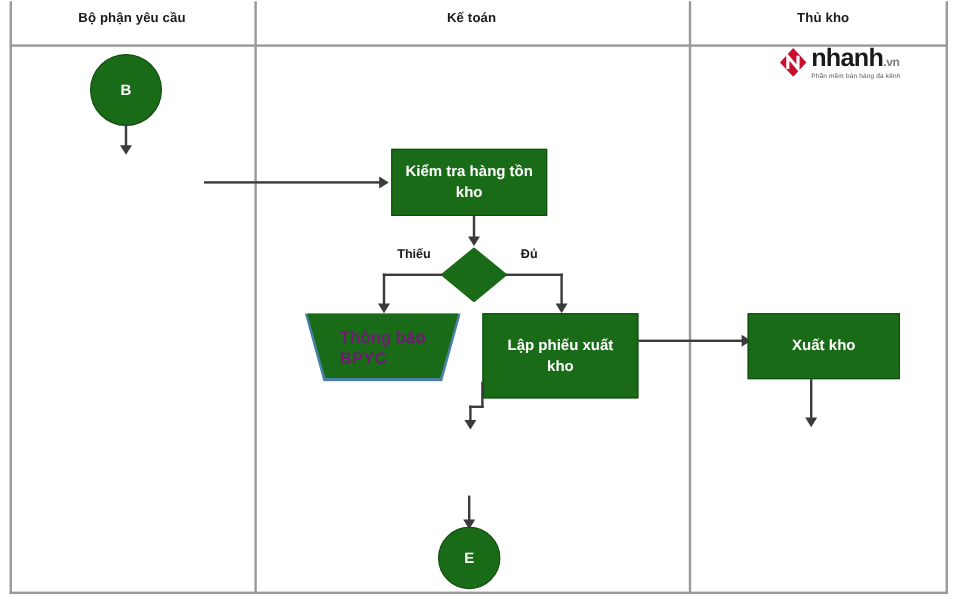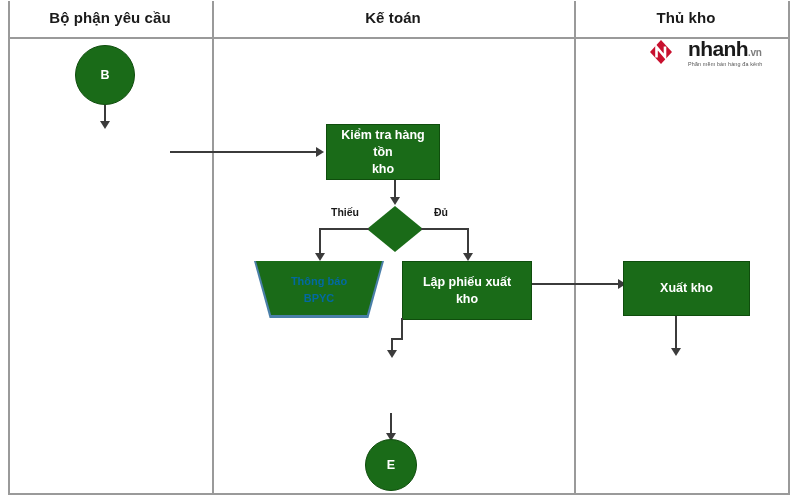--- a/index.html
+++ b/index.html
@@ -44,41 +44,41 @@
     height: 494px;
     border-left: 2px solid #9a9a9a;
   }
   #div-v1 { left: 212px; }
   #div-v2 { left: 574px; }
 
   .lane-title {
     position: absolute;
     top: 9px;
     text-align: center;
-    font-size: 15px;
+    font-size: 11px;
     font-weight: bold;
     color: #1a1a1a;
     letter-spacing: .1px;
   }
   #lane-title-0 { left: 8px;   width: 204px; }
   #lane-title-1 { left: 212px; width: 362px; }
   #lane-title-2 { left: 574px; width: 224px; }
 
   
   #logo {
     position: absolute;
     left: 648px;
     top: 38px;
     width: 140px;
     height: 34px;
     display: flex;
     align-items: flex-start;
   }
   #logo-mark { width: 26px; height: 26px; flex: 0 0 auto; margin-top: 1px; }
-  #logo-textwrap { margin-left: 14px; }
+  #logo-textwrap { margin-left: 2px; }
   #logo-word {
     font-size: 21px;
     font-weight: bold;
     color: #1a1a1a;
     line-height: 21px;
     letter-spacing: -0.6px;
   }
   #logo-tld {
     font-size: 10px;
     font-weight: bold;
@@ -132,23 +132,23 @@
     left: 2px; top: 0px; right: 2px; bottom: 3px;
     background: #1a6b18;
     clip-path: polygon(0% 0%, 100% 0%, 88% 100%, 12% 100%);
   }
   #node-thongbao .label {
     position: absolute;
     inset: 0;
     display: flex;
     align-items: center;
     justify-content: center;
-    text-align: center;
-    color: #0369a1;
-    font-size: 11px;
+    text-align: left;
+    color: #701a75;
+    font-size: 14px;
     font-weight: bold;
     line-height: 17px;
   }
 
   
   #node-decision {
     position: absolute;
     left: 367px;
     top: 206px;
     width: 56px;
@@ -220,21 +220,21 @@
     <span class="label">B</span>
   </div>
 
   <div class="conn v" style="left:104px; top:105px; height:18px;"></div>
   <div class="arrow down" style="left:100px; top:121px;"></div>
 
 
   <div class="conn h" style="left:170px; top:151px; width:148px;"></div>
   <div class="arrow right" style="left:316px; top:147px;"></div>
 
-  <div class="node rect" style="left:326px; top:124px; width:114px; height:56px;">
+  <div class="node rect" style="left:326px; top:124px; width:130px; height:56px;">
     <span class="label"><span>Kiểm tra hàng tồn</span><br><span>kho</span></span>
   </div>
 
   <div class="conn v" style="left:394px; top:180px; height:18px;"></div>
   <div class="arrow down" style="left:390px; top:197px;"></div>
 
   <div id="node-decision">
     <div class="dia"></div>
   </div>
 
@@ -252,21 +252,21 @@
     <div class="trap-edge"></div>
     <div class="trap-face"></div>
     <div class="label">
       <div>
         <span>Thông báo</span><br>
         <span>BPYC</span>
       </div>
     </div>
   </div>
 
-  <div class="node rect" style="left:402px; top:261px; width:130px; height:59px;">
+  <div class="node rect" style="left:402px; top:261px; width:130px; height:71px;">
     <span class="label"><span>Lập phiếu xuất</span><br><span>kho</span></span>
   </div>
 
   <div class="conn h" style="left:532px; top:283px; width:88px;"></div>
   <div class="arrow right" style="left:618px; top:279px;"></div>
 
   <div class="conn v" style="left:401px; top:318px; height:22px;"></div>
   <div class="conn h" style="left:391px; top:338px; width:12px;"></div>
   <div class="conn v" style="left:391px; top:338px; height:14px;"></div>
   <div class="arrow down" style="left:387px; top:350px;"></div>

